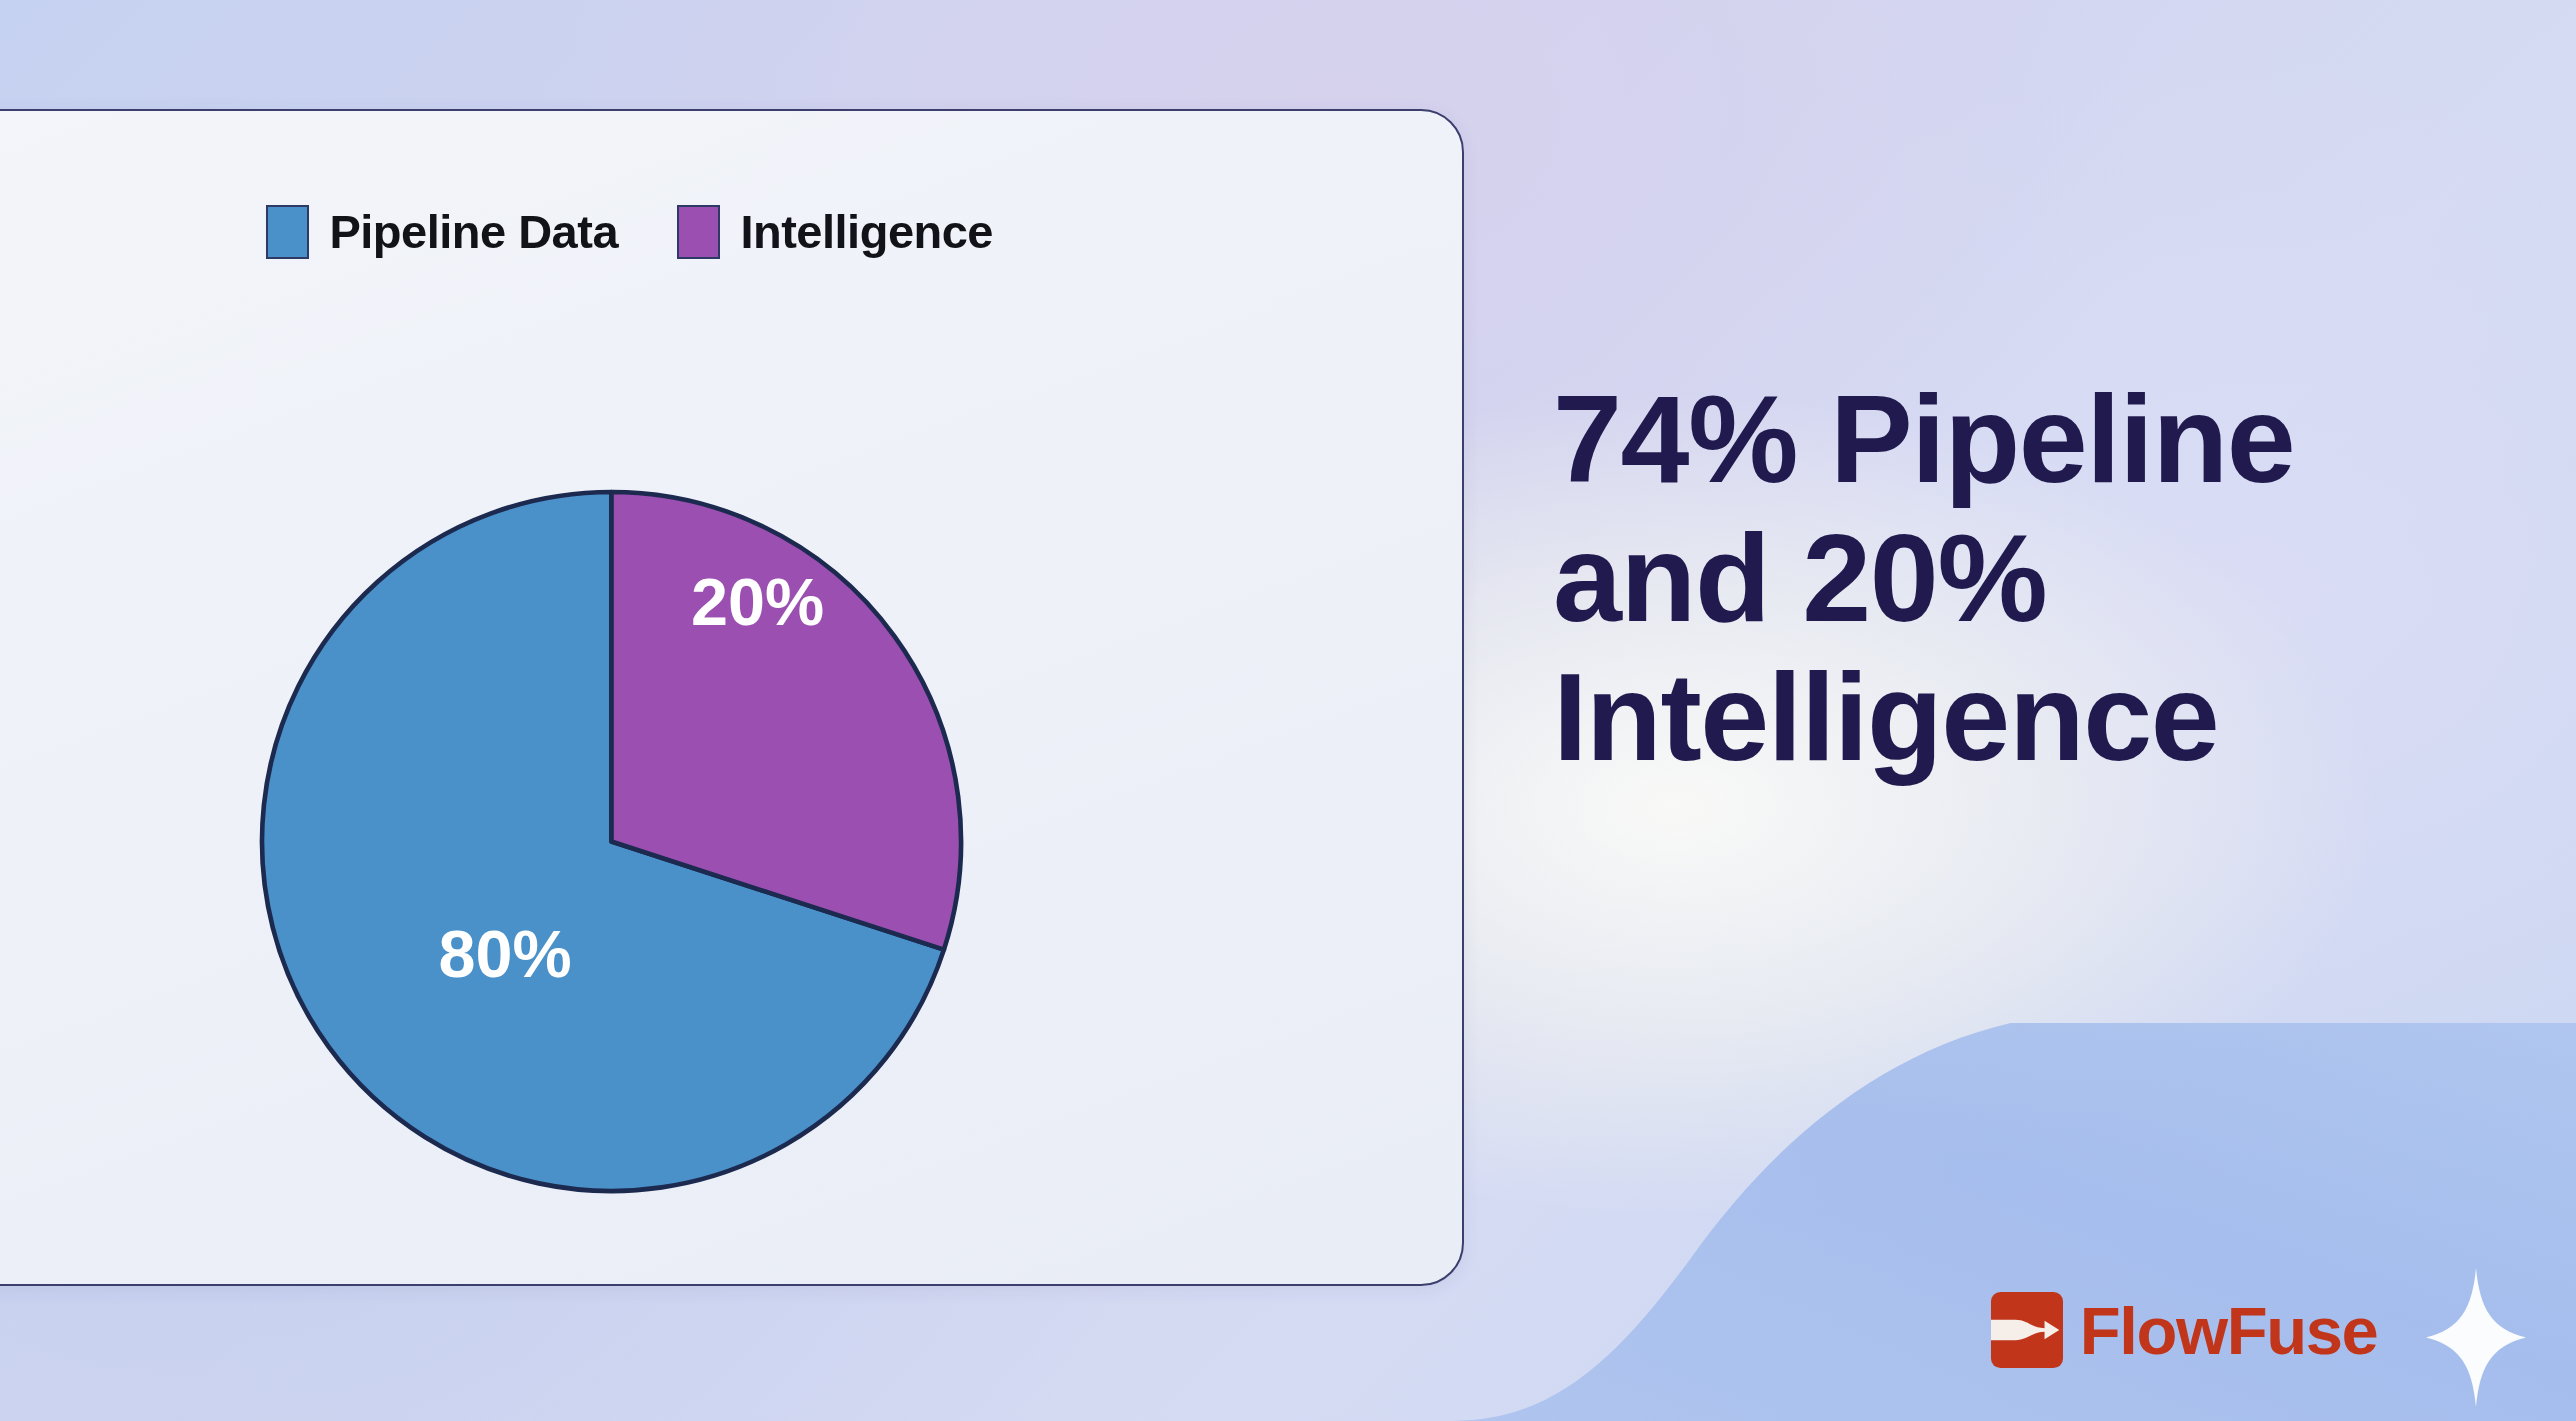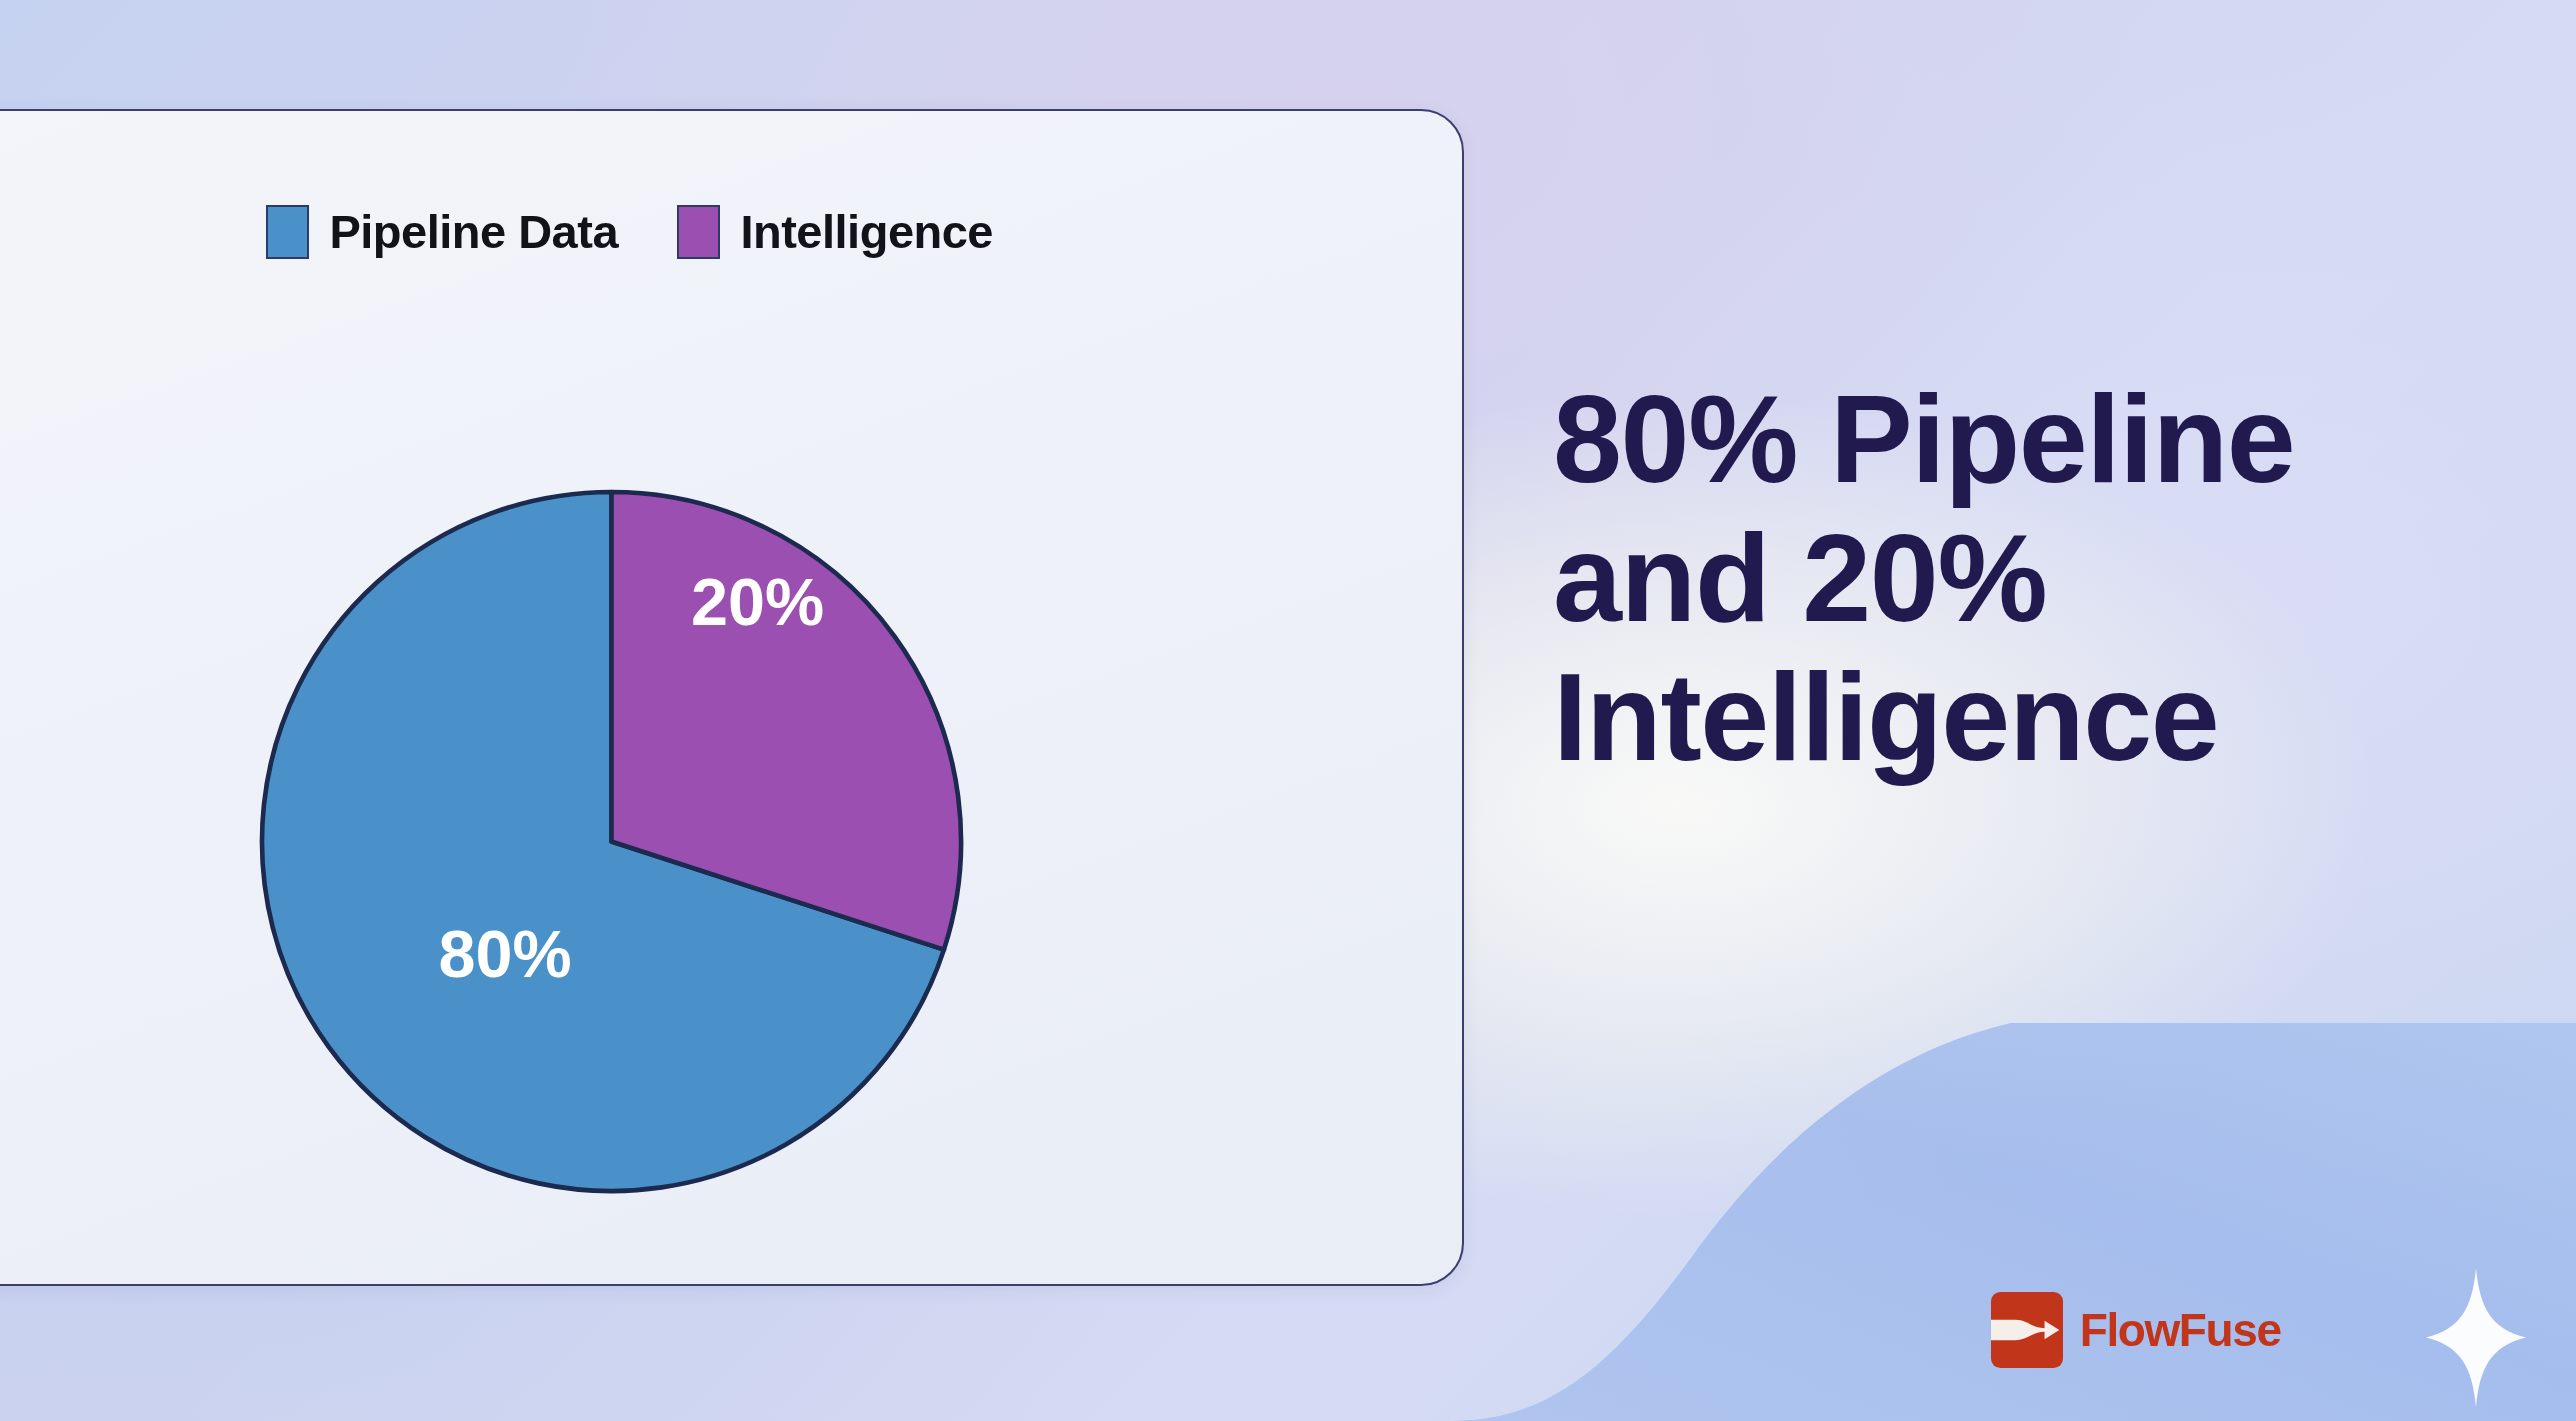--- a/index.html
+++ b/index.html
@@ -127,21 +127,21 @@
   #logo-mark {
     width: 72px;
     height: 76px;
     border-radius: 9.3px;
     background: #c1361b;
     position: relative;
     flex: none;
   }
   #logo-mark svg { position: absolute; inset: 0; }
   #logo-wordmark {
-    font-size: 46px;
+    font-size: 67px;
     font-weight: bold;
     color: #c1361b;
     letter-spacing: -1.4px;
     line-height: 1;
     position: relative;
   }
   #logo-sparkle {
     position: absolute;
     left: 2426px;
     top: 1268px;
@@ -190,21 +190,21 @@
       <path d="M 405 405 L 405 27 A 378 378 0 0 1 764.5 521.9 Z" fill="#9b4fb0" stroke="#1c2a4f" stroke-width="5" stroke-linejoin="round"></path>
 
       <text class="slice-label" x="563" y="152" text-anchor="middle" dominant-baseline="middle">20%</text>
       <text class="slice-label" x="290" y="532" text-anchor="middle" dominant-baseline="middle">80%</text>
     </svg>
   </div>
 
 </div>
 
 <div id="headline">
-  <span class="hl-line">80% Pipeline</span>
+  <span class="hl-line">74% Pipeline</span>
   <span class="hl-line">and 20%</span>
   <span class="hl-line">Intelligence</span>
 </div>
 
 <div id="brand-logo">
   <span id="logo-mark">
     <svg width="72" height="76" viewBox="0 0 78 82" xmlns="http://www.w3.org/2000/svg" aria-hidden="true">
       <path d="M 0 30 L 26 30 C 40 30 44 39 58 39 L 58 31 L 74 41 L 58 51 L 58 43 C 44 43 40 52 26 52 L 0 52 Z" fill="#f6efe9"></path>
     </svg>
   </span>

